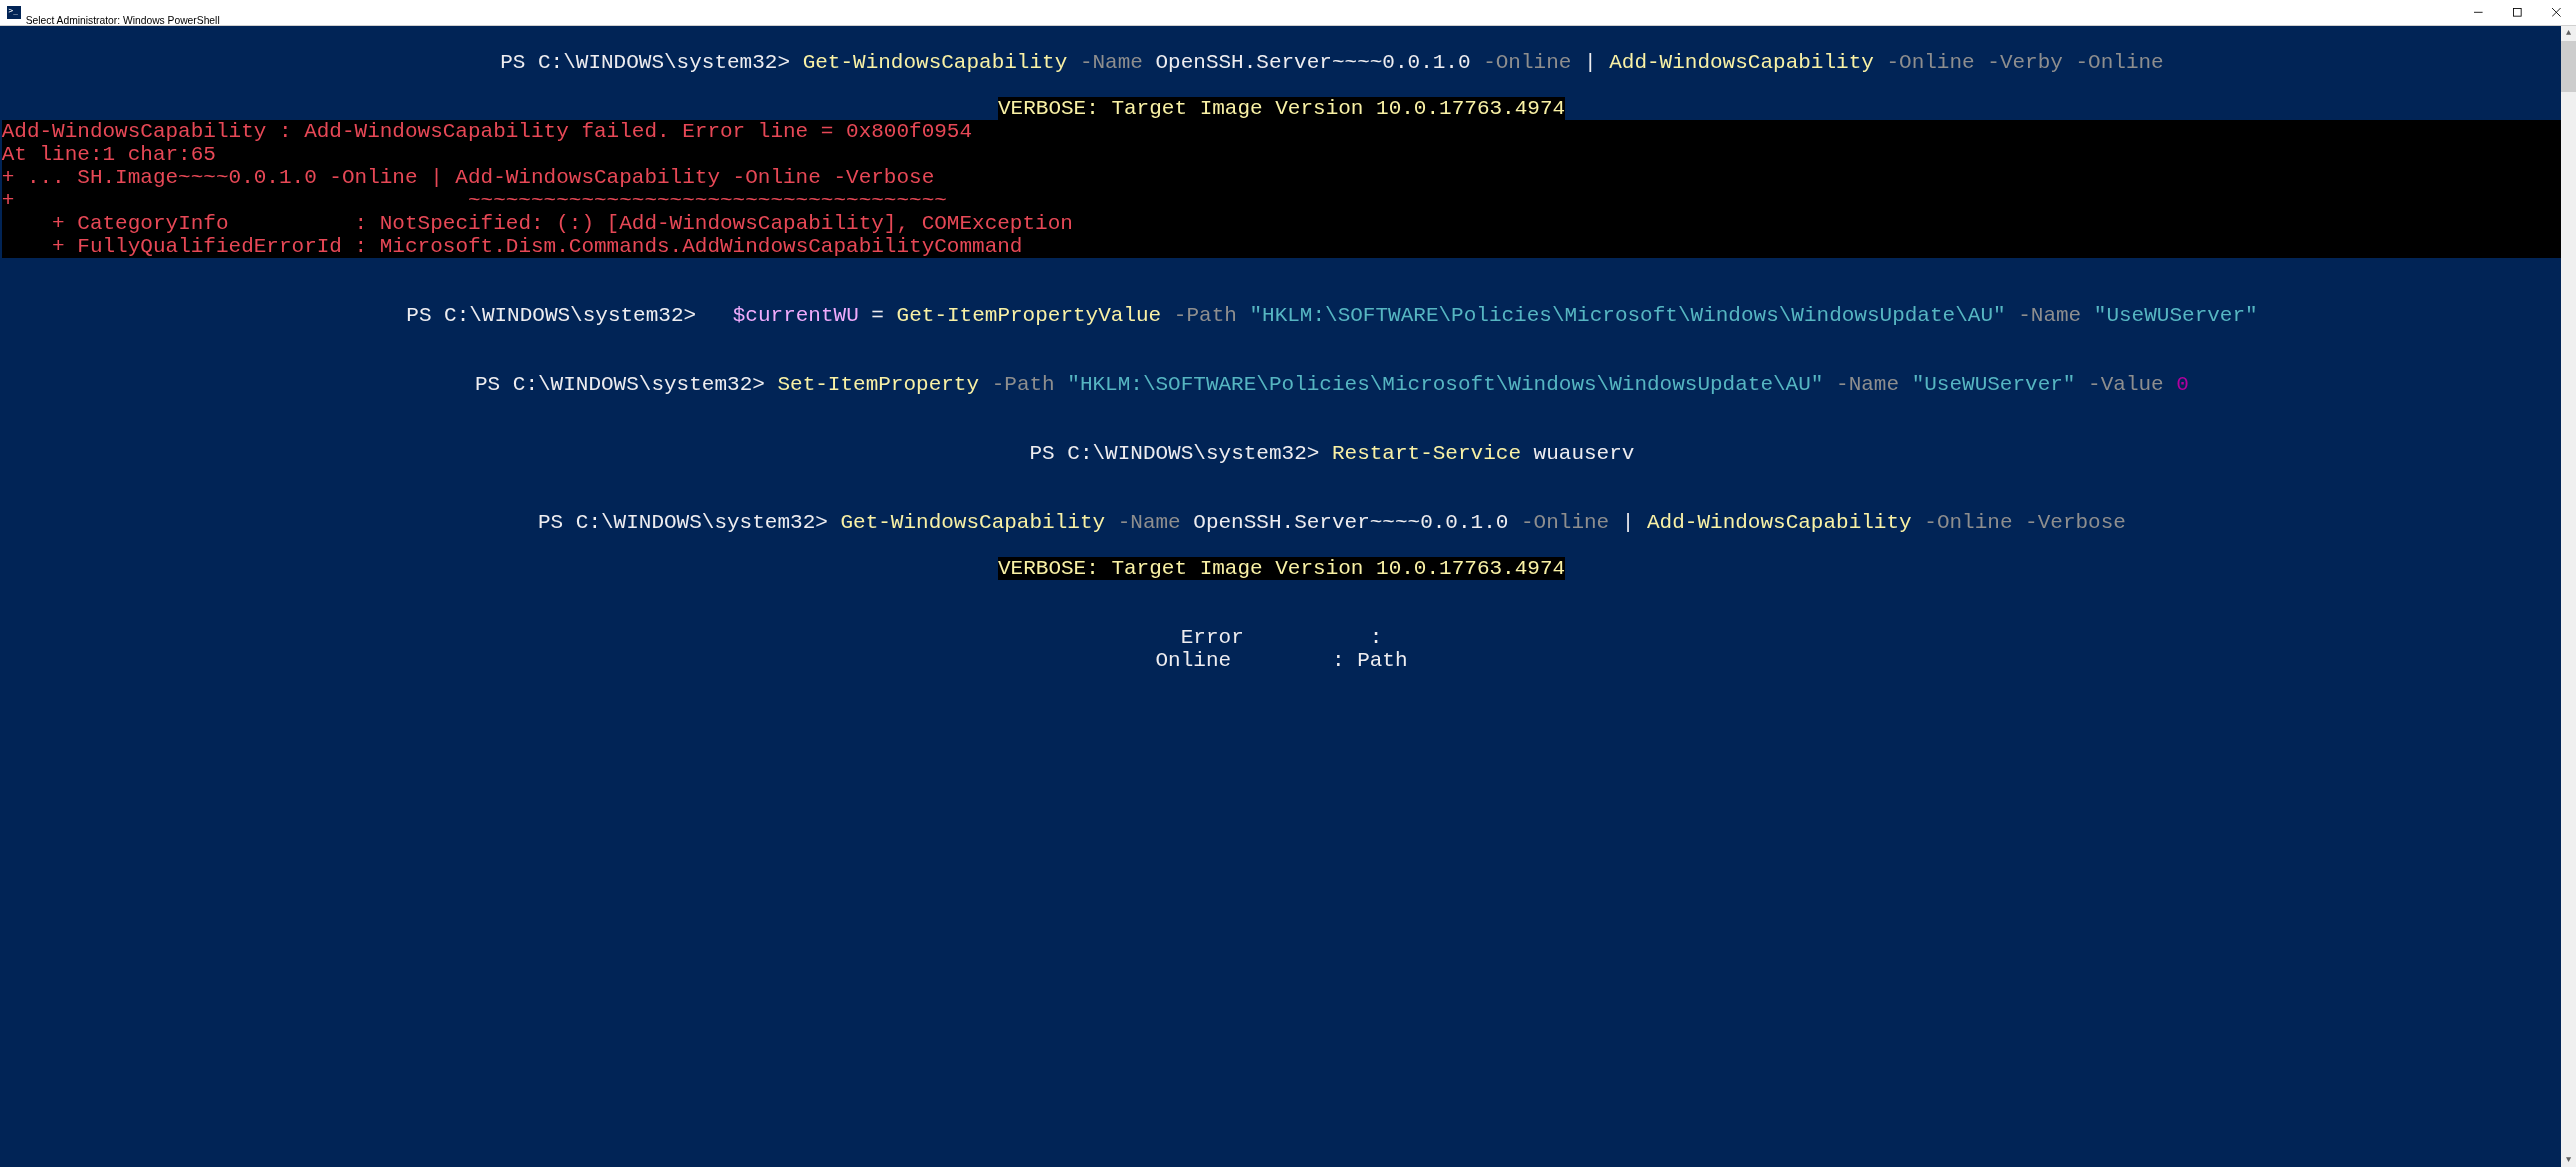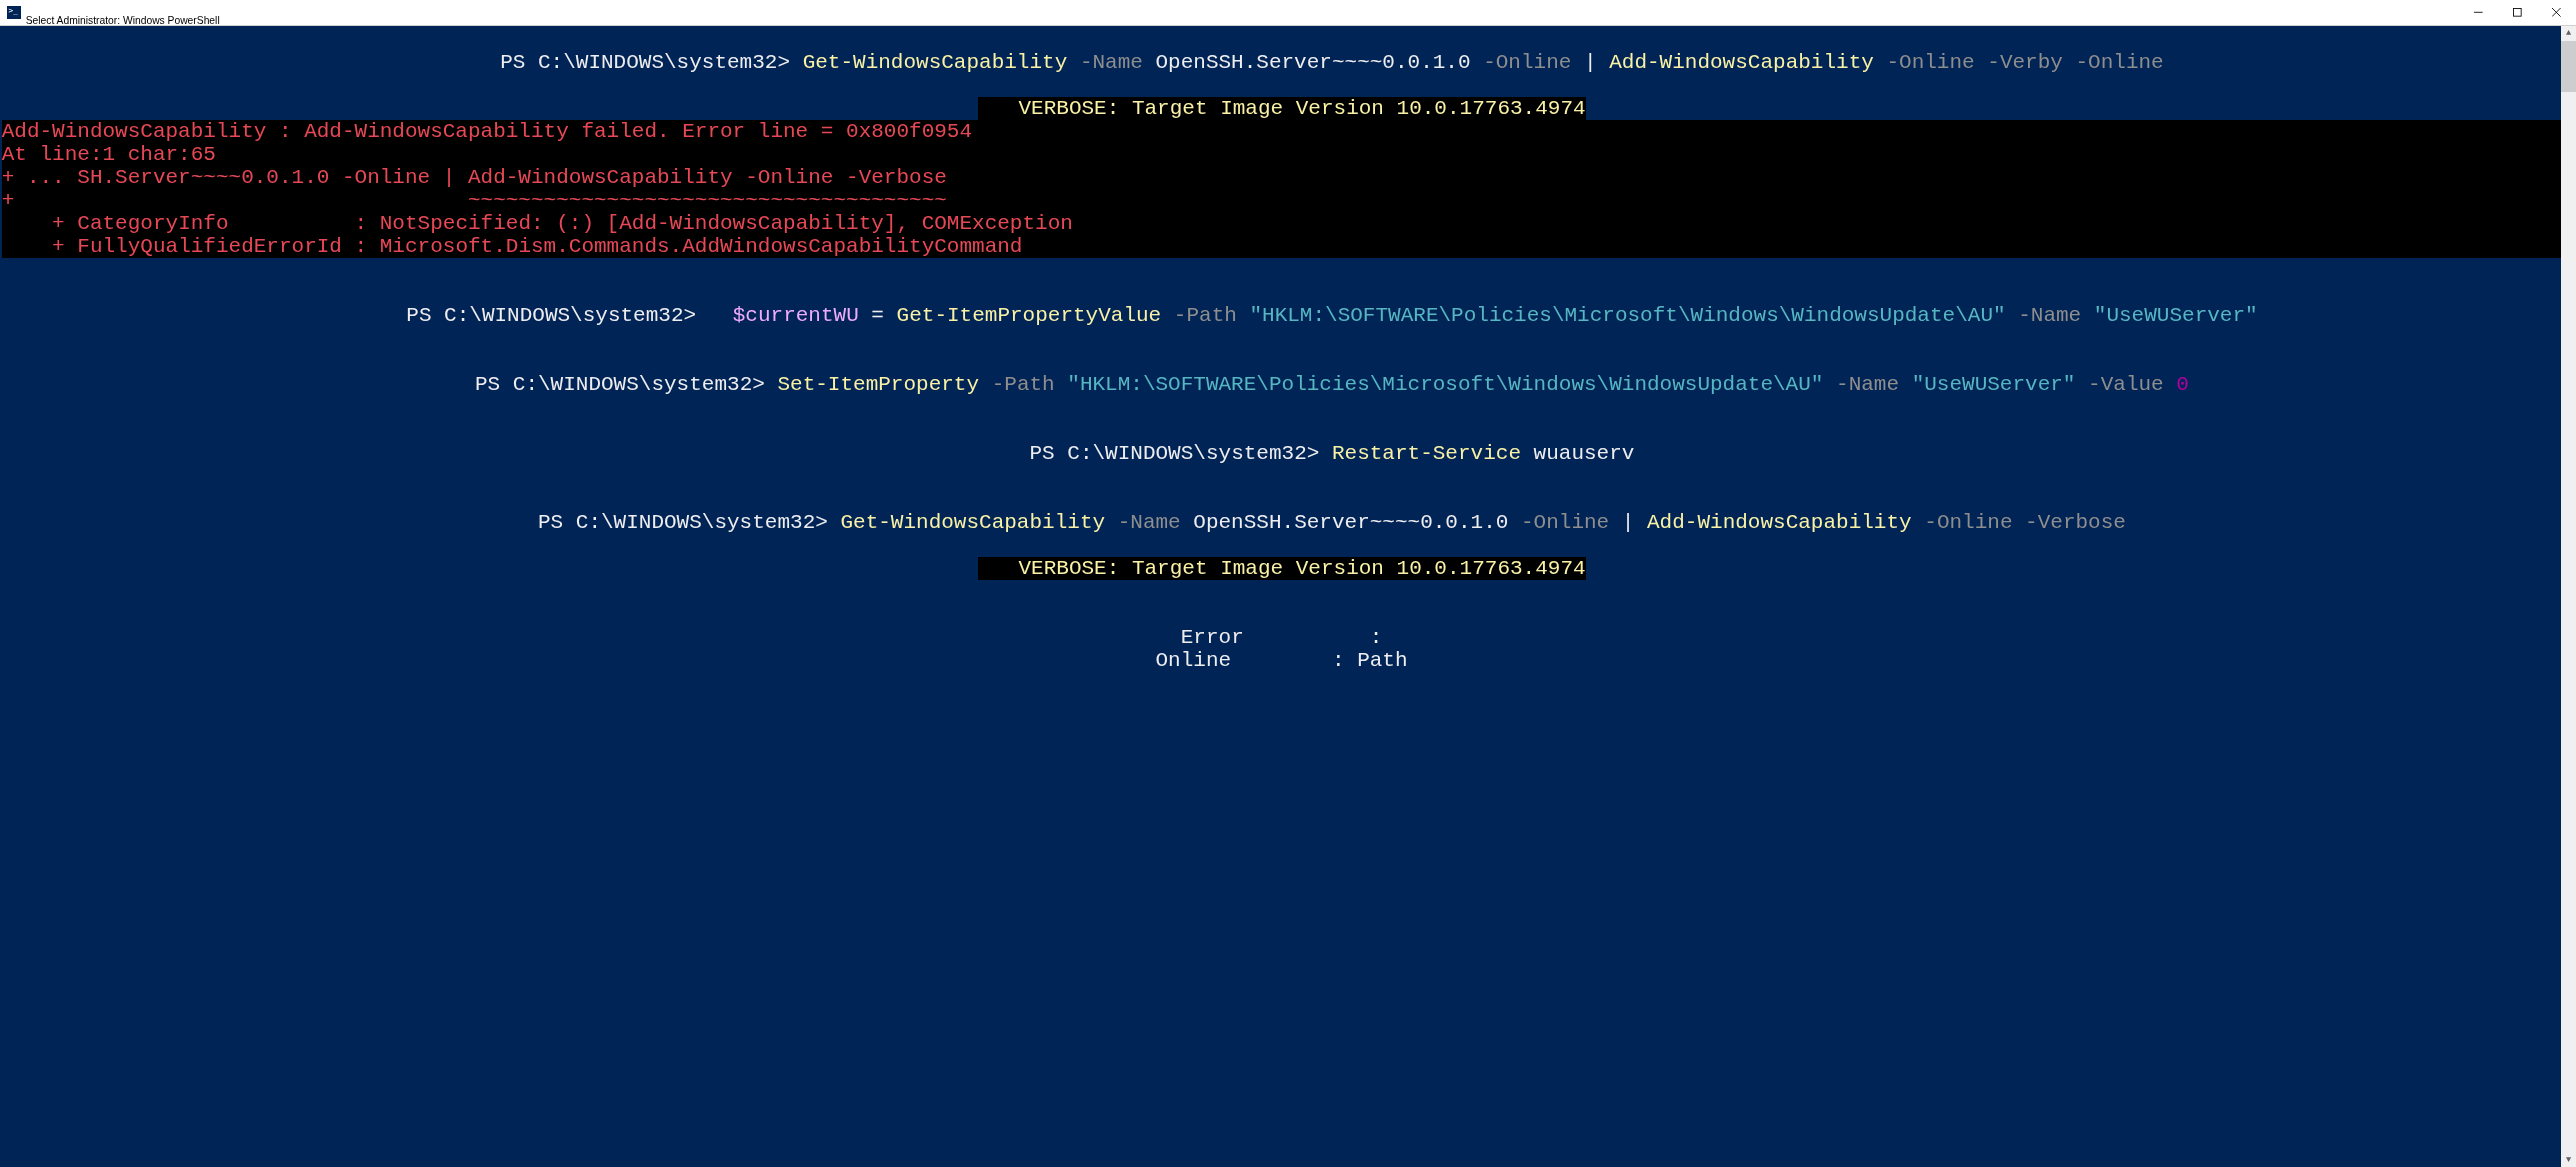--- a/index.html
+++ b/index.html
@@ -101,21 +101,20 @@
   .c-yellow  { color: #f9f1a5; }
   .c-gray    { color: #8e8e8e; }
   .c-darkcyan{ color: #56b6c2; }
   .c-green   { color: #f0abfc; margin-left: 24px; }
   .c-num     { color: #b4009e; }
 
   .blk-verbose {
     background: #000000;
     color: #f9f1a5;
     display: inline;
-    padding-left: 41px;
   }
   .blk-error {
     background: #000000;
     color: #e74856;
     display: block;
     white-space: pre-wrap;
   }
   .line { white-space: pre-wrap; text-align: center; }
   .blank { height: 23px; }
 </style>
@@ -150,21 +149,21 @@
     <div class="console">
 
       <div class="line">
         <span class="c-white">PS C:\WINDOWS\system32&gt; </span><span class="c-yellow">Get-WindowsCapability</span><span class="c-gray"> -Name </span><span class="c-white">OpenSSH.Server~~~~0.0.1.0</span><span class="c-gray"> -Online </span><span class="c-white">| </span><span class="c-yellow">Add-WindowsCapability</span><span class="c-gray"> -Online </span><span class="c-gray">-Verb</span><span class="c-gray">y</span><span class="c-gray"> -Online</span>
       </div>
 
       <div class="line"><span class="blk-verbose">VERBOSE: Target Image Version 10.0.17763.4974</span></div>
 
       <div class="blk-error"><span>Add-WindowsCapability : Add-WindowsCapability failed. Error line = 0x800f0954</span>
 <span>At line:1 char:65</span>
-<span>+ ... SH.Server~~~~0.0.1.0 -Online | Add-WindowsCapability -Online -Verbose</span>
+<span>+ ... SH.Image~~~~0.0.1.0 -Online | Add-WindowsCapability -Online -Verbose</span>
 <span>+                                    ~~~~~~~~~~~~~~~~~~~~~~~~~~~~~~~~~~~~~~</span>
 <span>    + CategoryInfo          : NotSpecified: (:) [Add-WindowsCapability], COMException</span>
 <span>    + FullyQualifiedErrorId : Microsoft.Dism.Commands.AddWindowsCapabilityCommand</span></div>
 
       <div class="blank"></div>
 
       <div class="line">
         <span class="c-white">PS C:\WINDOWS\system32&gt; </span><span class="c-green">$currentWU</span><span class="c-white"> = </span><span class="c-yellow">Get-ItemPropertyValue</span><span class="c-gray"> -Path </span><span class="c-darkcyan">"HKLM:\SOFTWARE\Policies\Microsoft\Windows\WindowsUpdate\A</span><span class="c-darkcyan">U"</span><span class="c-gray"> -Name </span><span class="c-darkcyan">"UseWUServer"</span>
       </div>
 

